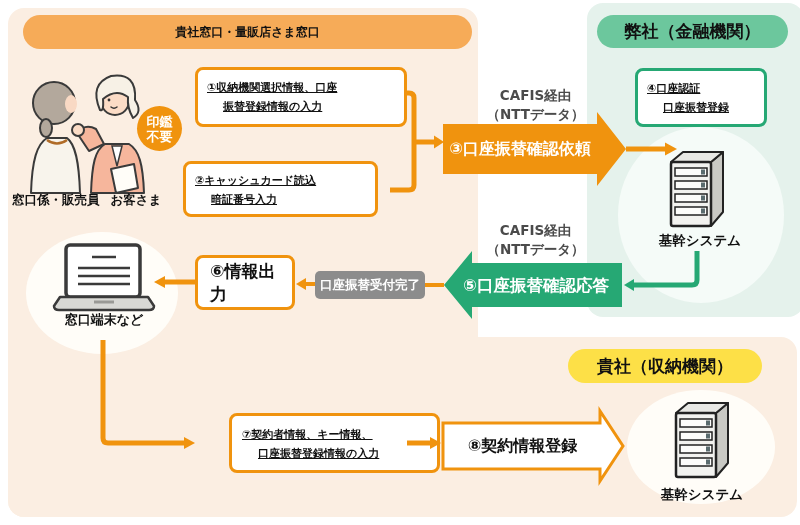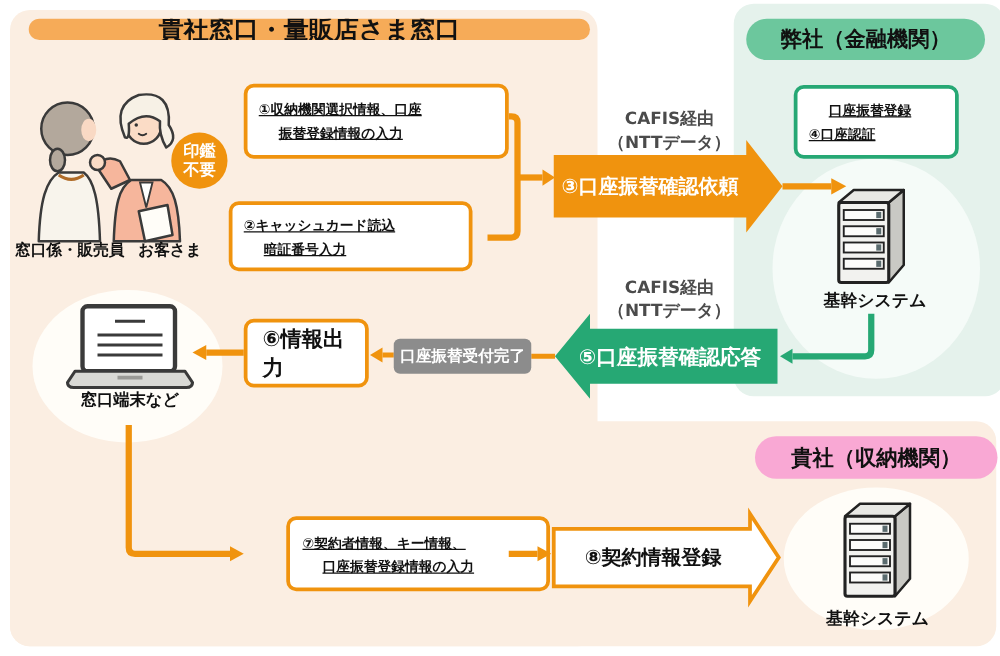--- a/index.html
+++ b/index.html
@@ -10,23 +10,23 @@
     -webkit-font-smoothing:antialiased;
   }
   
   .panel{position:absolute;border-radius:16px;}
   .panel-left{left:8px;top:8px;width:470px;height:509px;background:#fbeee2;}
   .panel-bottom{left:8px;top:337px;width:789px;height:180px;background:#fbeee2;}
   .panel-green{left:587px;top:3px;width:217px;height:314px;background:#e5f2ec;}
   
   .pill{position:absolute;border-radius:17px;display:flex;align-items:center;justify-content:center;
         font-weight:bold;color:#111;white-space:nowrap;overflow:hidden;}
-  .pill-counter{left:23px;top:15px;width:449px;height:17px;background:#f6ab58;font-size:20px;}
+  .pill-counter{left:23px;top:15px;width:449px;height:34px;background:#f6ab58;font-size:12px;}
   .pill-bank{left:597px;top:15px;width:191px;height:33px;background:#6cc79d;font-size:17px;}
-  .pill-agency{left:604px;top:349px;width:194px;height:34px;background:#f9a8d4;font-size:17px;}
+  .pill-agency{left:568px;top:349px;width:194px;height:34px;background:#fde047;font-size:17px;}
   
   .ellipse{position:absolute;border-radius:50%;}
   .ellipse-terminal{left:26px;top:232px;width:152px;height:122px;background:#fffdf8;}
   .ellipse-core-top{left:618px;top:127px;width:166px;height:176px;background:#f5fbf8;}
   .ellipse-core-bottom{left:627px;top:390px;width:148px;height:114px;background:#fffdf8;}
   
   .box{position:absolute;background:#fff;border:3px solid #f0930e;border-radius:8px;
        font-weight:bold;color:#111;box-sizing:border-box;overflow:hidden;}
   .box .ln{display:block;white-space:nowrap;line-height:19px;font-size:11px;text-decoration:underline;}
   .box-1{left:195px;top:67px;width:212px;height:60px;padding:8px 0 0 9px;}
@@ -113,22 +113,22 @@
 
 <div class="box box-1">
   <span class="ln">①収納機関選択情報、口座</span>
   <span class="ln indent1">振替登録情報の入力</span>
 </div>
 <div class="box box-2">
   <span class="ln">②キャッシュカード読込</span>
   <span class="ln indent1">暗証番号入力</span>
 </div>
 <div class="box box-4">
+  <span class="ln">④口座認証</span>
   <span class="ln indent1">口座振替登録</span>
-  <span class="ln">④口座認証</span>
 </div>
 <div class="box box-6">
   <span>⑥情報出力</span>
 </div>
 <div class="box box-7">
   <span class="ln">⑦契約者情報、キー情報、</span>
   <span class="ln indent1">口座振替登録情報の入力</span>
 </div>
 
 <div class="cap cap-cafis1">

